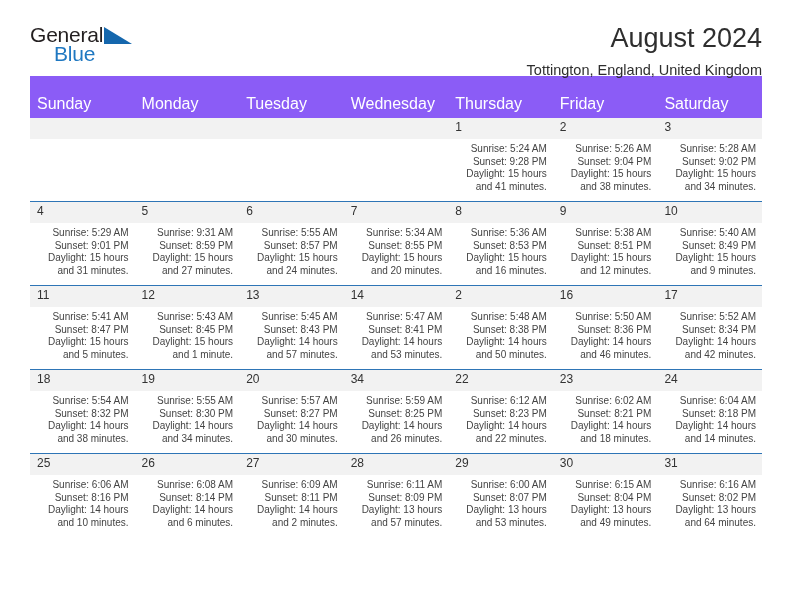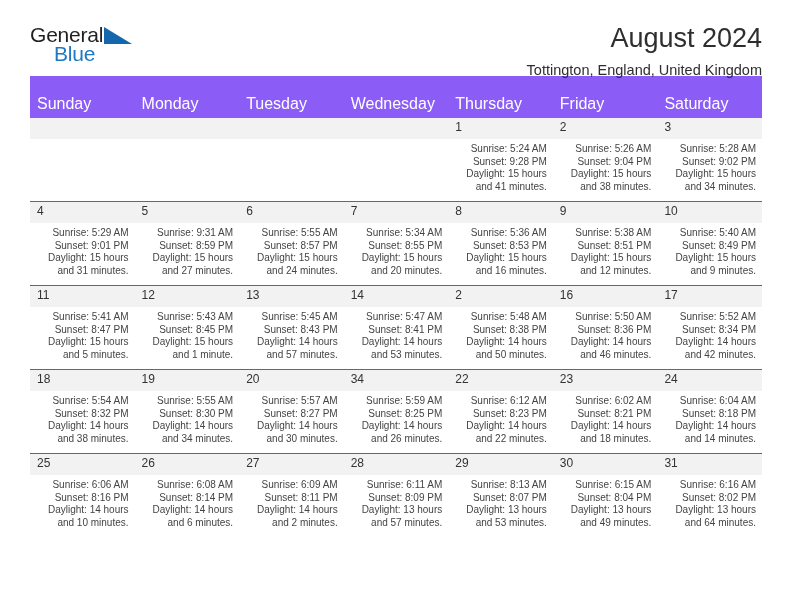--- a/index.html
+++ b/index.html
@@ -498,21 +498,21 @@
                 <div>Sunset: 8:09 PM</div>
                 <div>Daylight: 13 hours</div>
                 <div>and 57 minutes.</div>
               </div>
             </div>
           </td>
           <td>
             <div class="daybox">
               <div class="daynum">29</div>
               <div class="dayinfo">
-                <div>Sunrise: 8:13 AM</div>
+                <div>Sunrise: 6:00 AM</div>
                 <div>Sunset: 8:07 PM</div>
                 <div>Daylight: 13 hours</div>
                 <div>and 53 minutes.</div>
               </div>
             </div>
           </td>
           <td>
             <div class="daybox">
               <div class="daynum">30</div>
               <div class="dayinfo">

